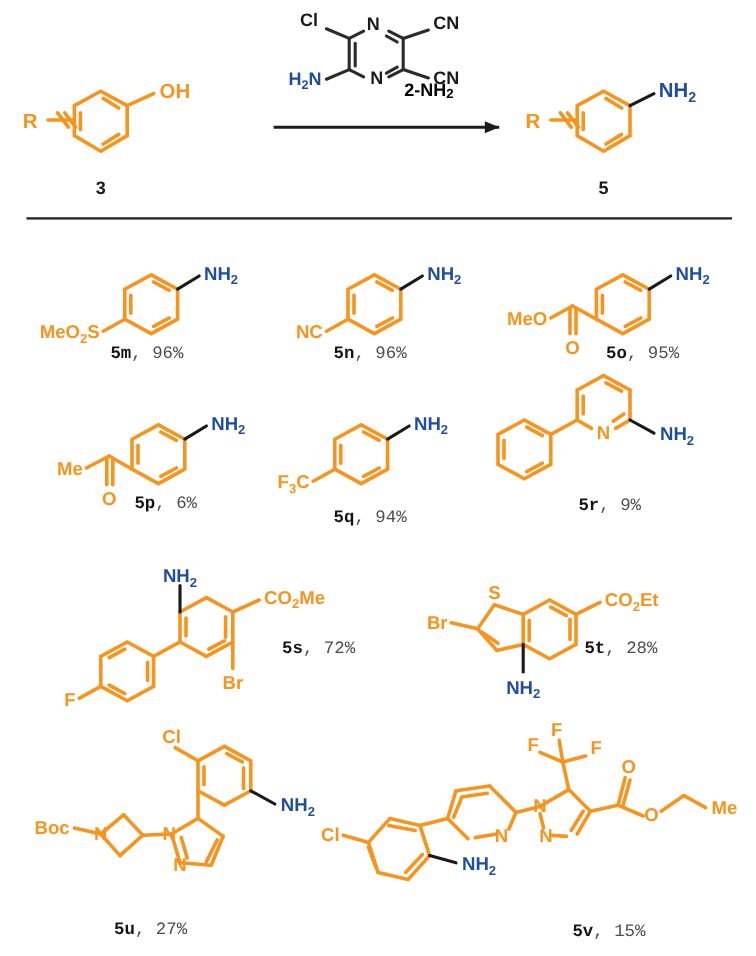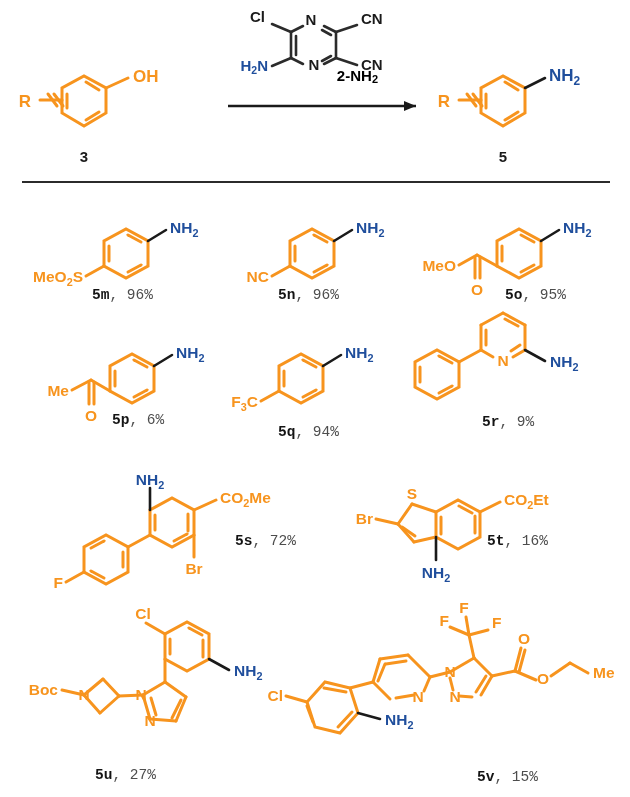--- a/index.html
+++ b/index.html
@@ -343,18 +343,18 @@
 
   <div class="cmpd-label lbl" style="left:92px;top:287px;"><b>5m</b><span>, 96%</span></div>
   <div class="cmpd-label lbl" style="left:278px;top:287px;"><b>5n</b><span>, 96%</span></div>
   <div class="cmpd-label lbl" style="left:505px;top:287px;"><b>5o</b><span>, 95%</span></div>
 
   <div class="cmpd-label lbl" style="left:112px;top:412px;"><b>5p</b><span>, 6%</span></div>
   <div class="cmpd-label lbl" style="left:278px;top:424px;"><b>5q</b><span>, 94%</span></div>
   <div class="cmpd-label lbl" style="left:482px;top:414px;"><b>5r</b><span>, 9%</span></div>
 
   <div class="cmpd-label lbl" style="left:235px;top:533px;text-align:right;"><b>5s</b><span>, 72%</span></div>
-  <div class="cmpd-label lbl" style="left:487px;top:533px;"><b>5t</b><span>, 16%</span></div>
+  <div class="cmpd-label lbl" style="left:487px;top:533px;"><b>5t</b><span>, 28%</span></div>
 
   <div class="cmpd-label lbl" style="left:95px;top:767px;"><b>5u</b><span>, 27%</span></div>
   <div class="cmpd-label lbl" style="left:477px;top:769px;"><b>5v</b><span>, 15%</span></div>
 
 </div>
 
 </body></html>

